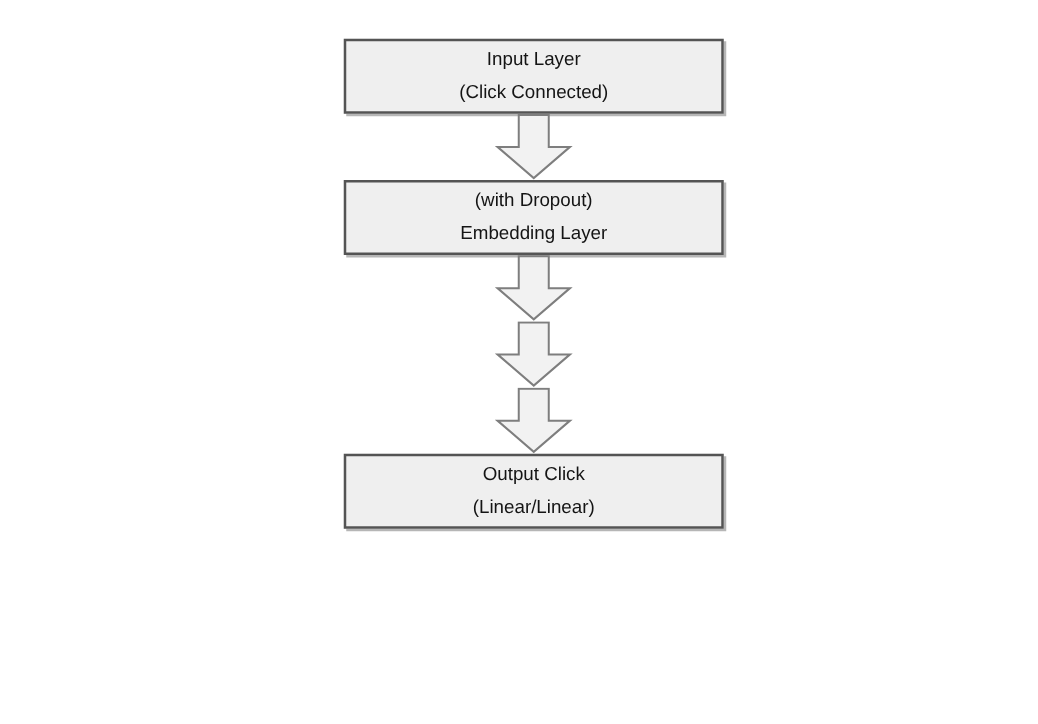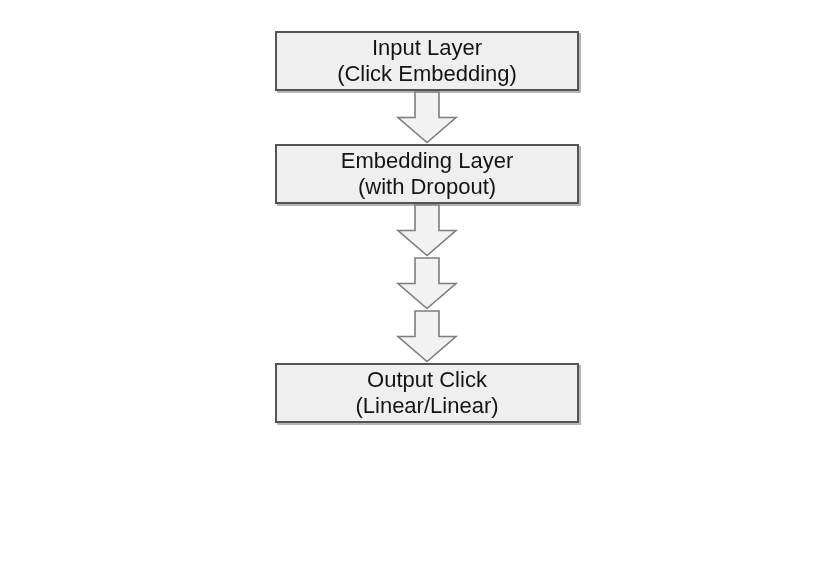--- a/index.html
+++ b/index.html
@@ -26,50 +26,50 @@
     height: 60px;
     flex: 0 0 60px;
     background: var(--box-fill, #efefef);
     border: 2px solid var(--box-border, #545454);
     box-shadow: 2px 2px 0 var(--box-shadow, #b6b6b6);
     display: flex;
     flex-direction: column;
     justify-content: center;
     align-items: center;
     text-align: center;
-    font-size: 22px;
+    font-size: 15px;
     line-height: 26px;
     color: var(--text, #141414);
   }
   .node .line { display: block; white-space: nowrap; }
   .arrow { display: block; flex: 0 0 53px; height: 53px; }
   .arrow-shape {
     fill: var(--arrow-fill, #f2f2f2);
     stroke: var(--arrow-stroke, #7e7e7e);
     stroke-width: 1.6;
     stroke-linejoin: miter;
   }
 </style>
 </head>
 <body>
 
 <div class="stack">
 
   <div class="node">
     <span class="line">Input Layer</span>
-    <span class="line">(Click Embedding)</span>
+    <span class="line">(Click Connected)</span>
   </div>
 
   <svg class="arrow" viewBox="0 0 64 53" width="64" height="53" aria-hidden="true">
     <polygon class="arrow-shape" points="20,1 44,1 44,26.5 61,26.5 32,51.5 3,26.5 20,26.5"></polygon>
   </svg>
 
   <div class="node">
+    <span class="line">(with Dropout)</span>
     <span class="line">Embedding Layer</span>
-    <span class="line">(with Dropout)</span>
   </div>
 
   <svg class="arrow" viewBox="0 0 64 53" width="64" height="53" aria-hidden="true">
     <polygon class="arrow-shape" points="20,1 44,1 44,26.5 61,26.5 32,51.5 3,26.5 20,26.5"></polygon>
   </svg>
 
 
   <svg class="arrow" viewBox="0 0 64 53" width="64" height="53" aria-hidden="true">
     <polygon class="arrow-shape" points="20,1 44,1 44,26.5 61,26.5 32,51.5 3,26.5 20,26.5"></polygon>
   </svg>

